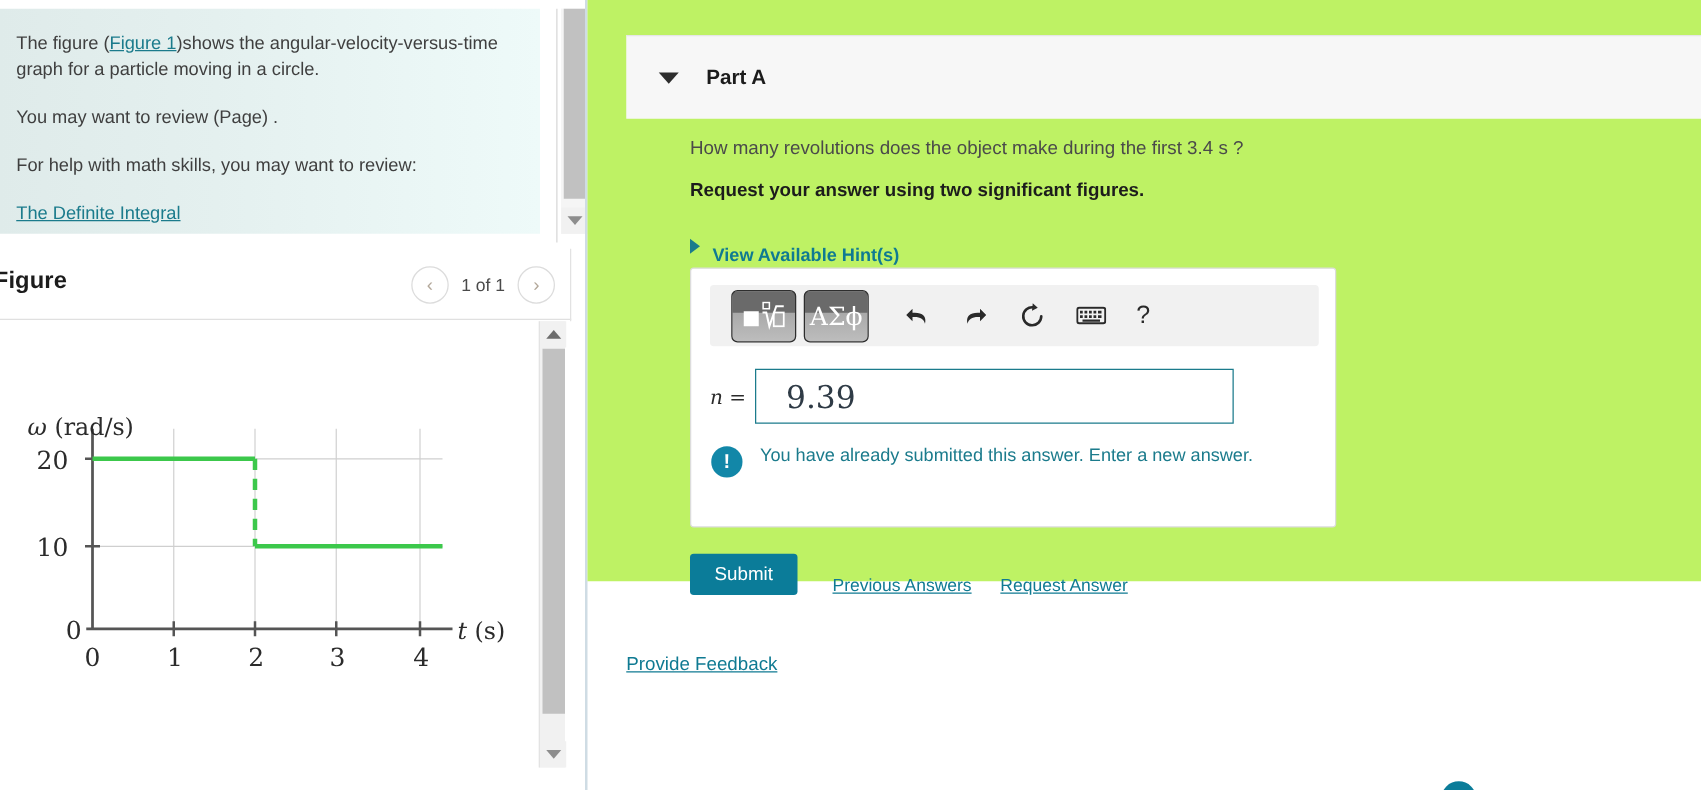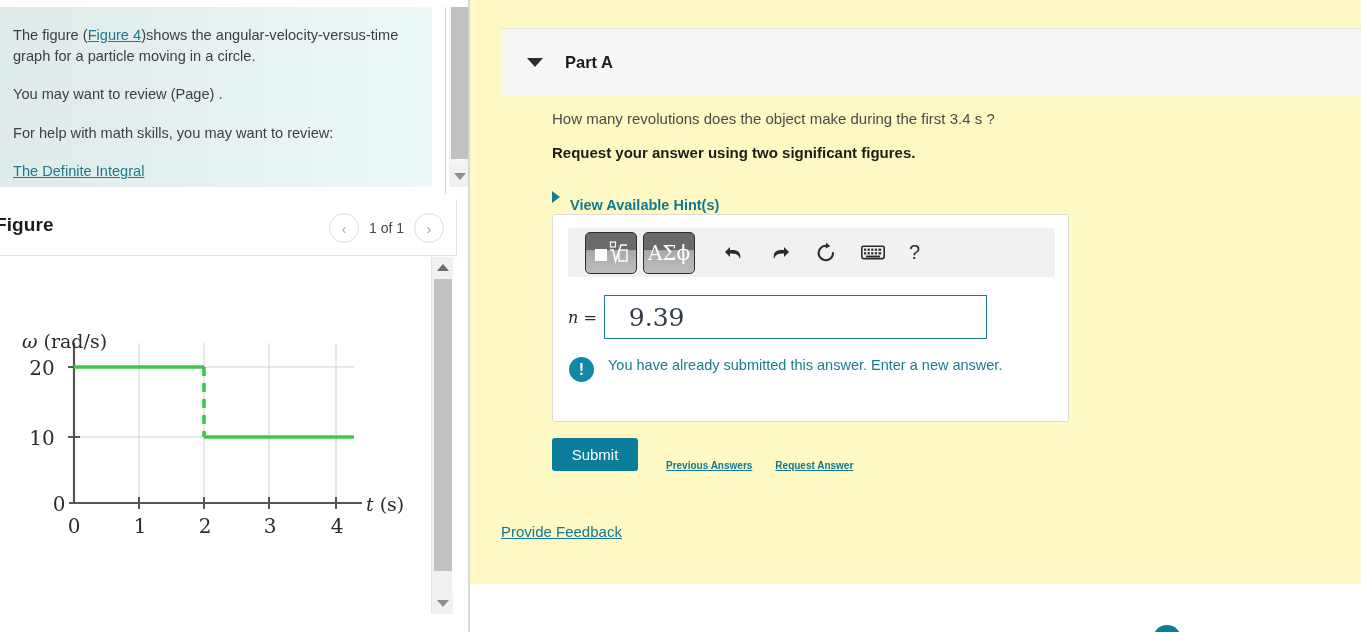--- a/index.html
+++ b/index.html
@@ -80,21 +80,21 @@
   .sb-fig .arrow-dn { position:absolute; left:0; bottom:0; width:21px; height:21px; display:flex; align-items:center; justify-content:center; background:#f1f1f1;}
   .sb-fig .thumb { position:absolute; left:2px; top:22px; width:18px; height:292px; background:#c1c1c1; }
 
   .col-divider { position:absolute; left:468px; top:0; width:2px; height:632px; background:#cfdce4; }
   .panel-edge { position:absolute; left:456px; top:199px; width:1px; height:58px; background:#e2e2e2; }
 
   
   .chart-wrap { position:absolute; left:14px; top:58px; }
 
   
-  .right-col { position:absolute; left:470px; top:0; width:891px; height:584px; background:#fef9c3; }
+  .right-col { position:absolute; left:470px; top:0; width:891px; height:465px; background:#bef264; }
 
   .parta-header {
     position:absolute; left:31px; top:28px; right:0; height:67px;
     background:#f7f7f7; border-top:1px solid #e6e6e6;
     display:flex; align-items:center;
   }
   .parta-caret {
     margin-left:26px; margin-right:22px;
     width:0;height:0;border-left:8px solid transparent;border-right:8px solid transparent;border-top:9px solid #2d2d2d;
   }
@@ -145,21 +145,21 @@
   .fb-l1 { color:#1b7b8c; }
   .fb-l2 { color:#7a7162; }
 
   .actions { position:absolute; left:82px; top:436px; display:flex; align-items:flex-end; }
   .submit-btn {
     width:86px; height:33px; background:#0b7c99; color:#fff;
     border:none; border-radius:3px; font-size:15px; cursor:pointer;
     font-family:"Liberation Sans", sans-serif;
   }
   .act-link {
-    margin-left:28px; font-size:10px; font-weight:bold; color:#0f7a92;
+    margin-left:28px; font-size:14px; font-weight:normal; color:#0f7a92;
     text-decoration:underline; cursor:pointer;margin-top:24px;
   }
   .act-link.second { margin-left:23px; }
 
   .provide {
     position:absolute; left:31px; top:523px;
     font-size:15px; color:#0f7a92; text-decoration:underline; cursor:pointer;
   }
 
   .bottom-dot {
@@ -170,21 +170,21 @@
 </head>
 <body>
 
 <div id="root">
 
   <div class="topbar"></div>
 
   <div class="left-col">
 
     <div class="intro-panel">
-      <p><span>The figure (</span><a href="#">Figure 4</a><span>)shows the angular-velocity-versus-time graph for a particle moving in a circle.</span></p>
+      <p><span>The figure (</span><a href="#">Figure 1</a><span>)shows the angular-velocity-versus-time graph for a particle moving in a circle.</span></p>
       <p>You may want to review (Page) .</p>
       <p>For help with math skills, you may want to review:</p>
       <a href="#" class="link-definite">The Definite Integral</a>
     </div>
 
     <div class="sb-intro">
       <div class="divline"></div>
       <div class="track"></div>
       <div class="thumb"></div>
       <div class="arrow-dn">

